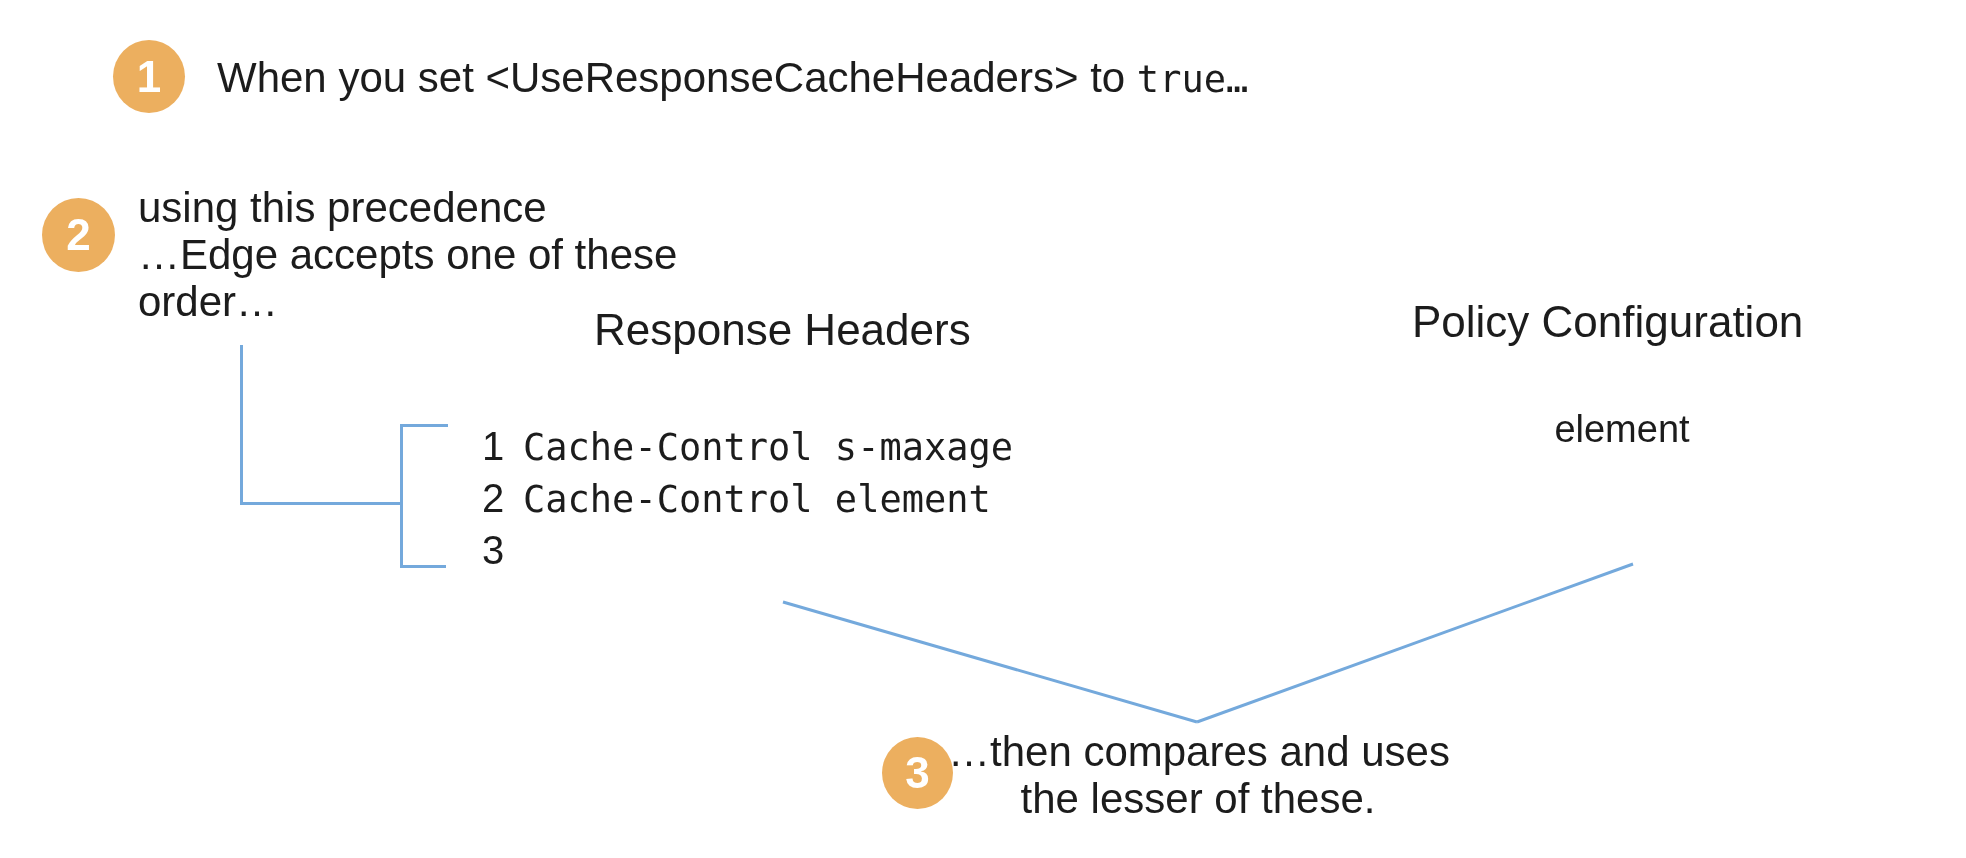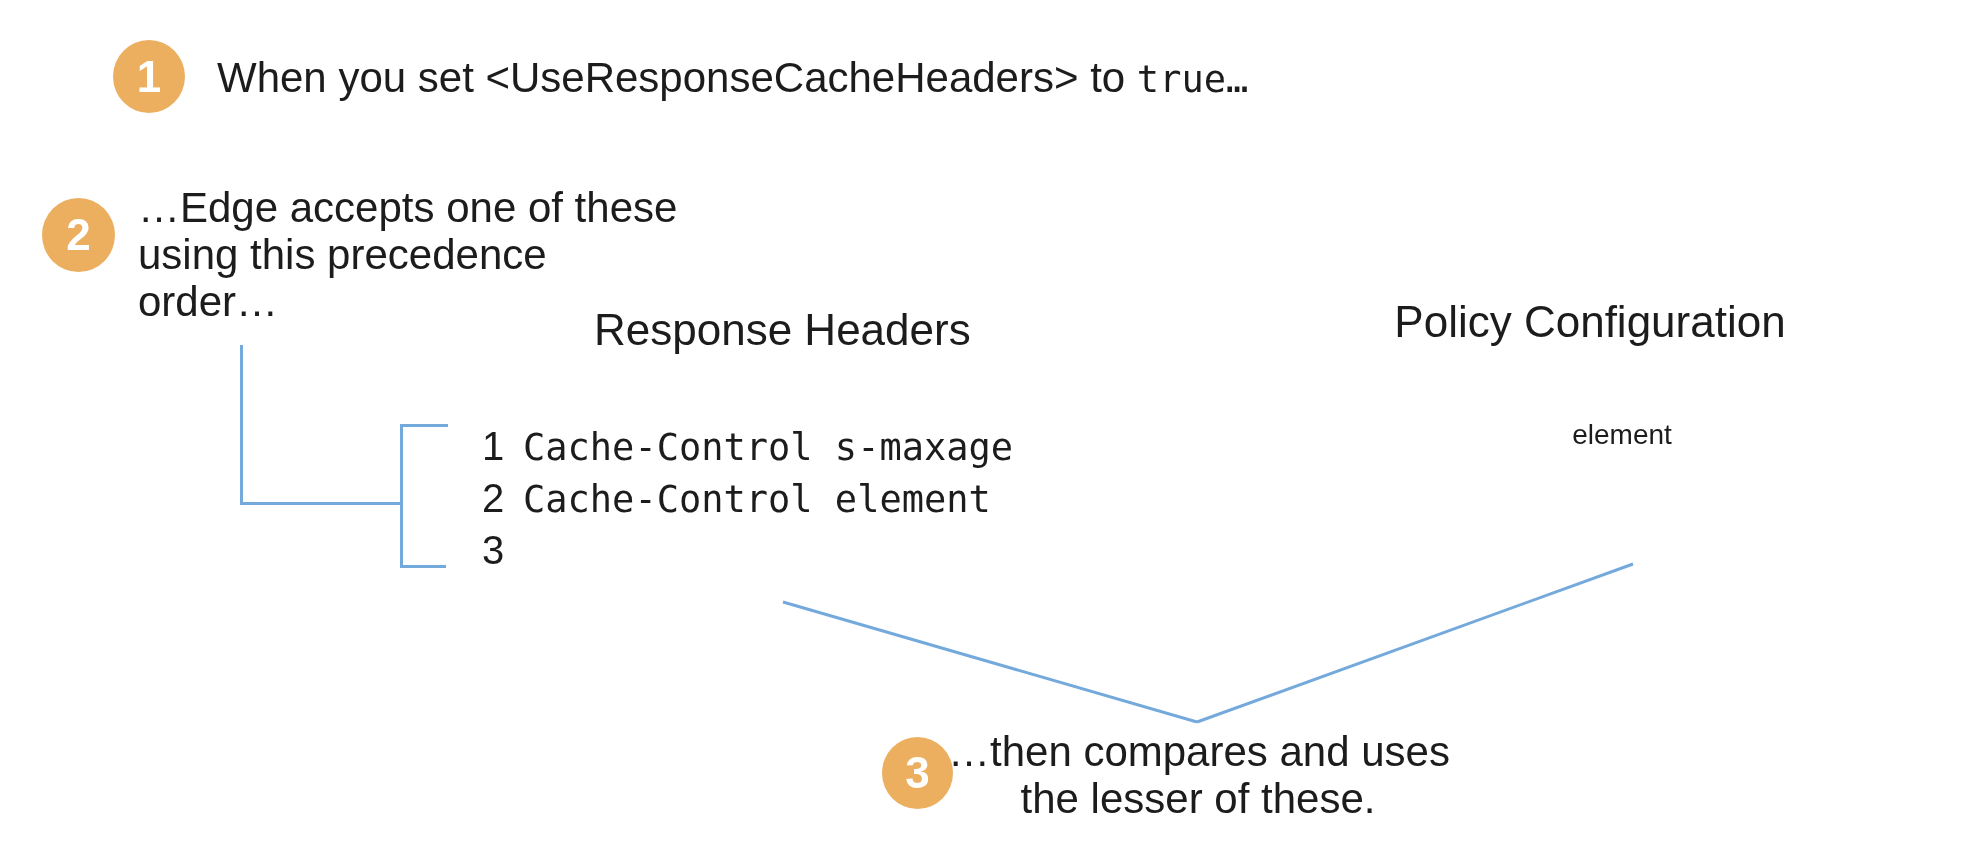--- a/index.html
+++ b/index.html
@@ -56,21 +56,21 @@
     white-space:nowrap;
   }
 
   .heading{
     position:absolute;
     font-size:44px;
     line-height:52px;
     white-space:nowrap;
   }
   .heading-response{left:594px;top:304px;}
-  .heading-policy{left:1380px;top:296px;width:420px;text-align:center;}
+  .heading-policy{left:1412px;top:296px;width:420px;}
 
   .precedence-list{
     position:absolute;
     left:482px;
     top:420px;
   }
   .precedence-row{
     display:flex;
     align-items:baseline;
     height:52px;
@@ -90,23 +90,23 @@
     top:400px;
     width:420px;
     text-align:center;
   }
   .policy-code-block .code{
     font-size:37px;
     line-height:52px;
     white-space:nowrap;
   }
   .policy-code-block .caption{
-    font-size:28px;
+    font-size:38px;
     line-height:46px;
-    margin-top:12px;
+    margin-top:6px;
   }
 
   .step3-block{
     position:absolute;
     left:948px;
     top:728px;
     width:500px;
     text-align:center;
     font-size:42px;
     line-height:47px;
@@ -143,22 +143,22 @@
     <span>1</span>
   </div>
   <div class="step1-line">
     <span class="sans">When you set &lt;UseResponseCacheHeaders&gt; to </span><span class="mono">true…</span>
   </div>
 
   <div class="badge badge-2">
     <span>2</span>
   </div>
   <div class="step2-block">
+    <div>using this precedence</div>
     <div>…Edge accepts one of these</div>
-    <div>using this precedence</div>
     <div>order…</div>
   </div>
 
   <div class="heading heading-response">Response Headers</div>
 
   <div class="precedence-list">
     <div class="precedence-row">
       <span class="num sans">1</span>
       <span class="code mono">Cache-Control s-maxage</span>
     </div>

